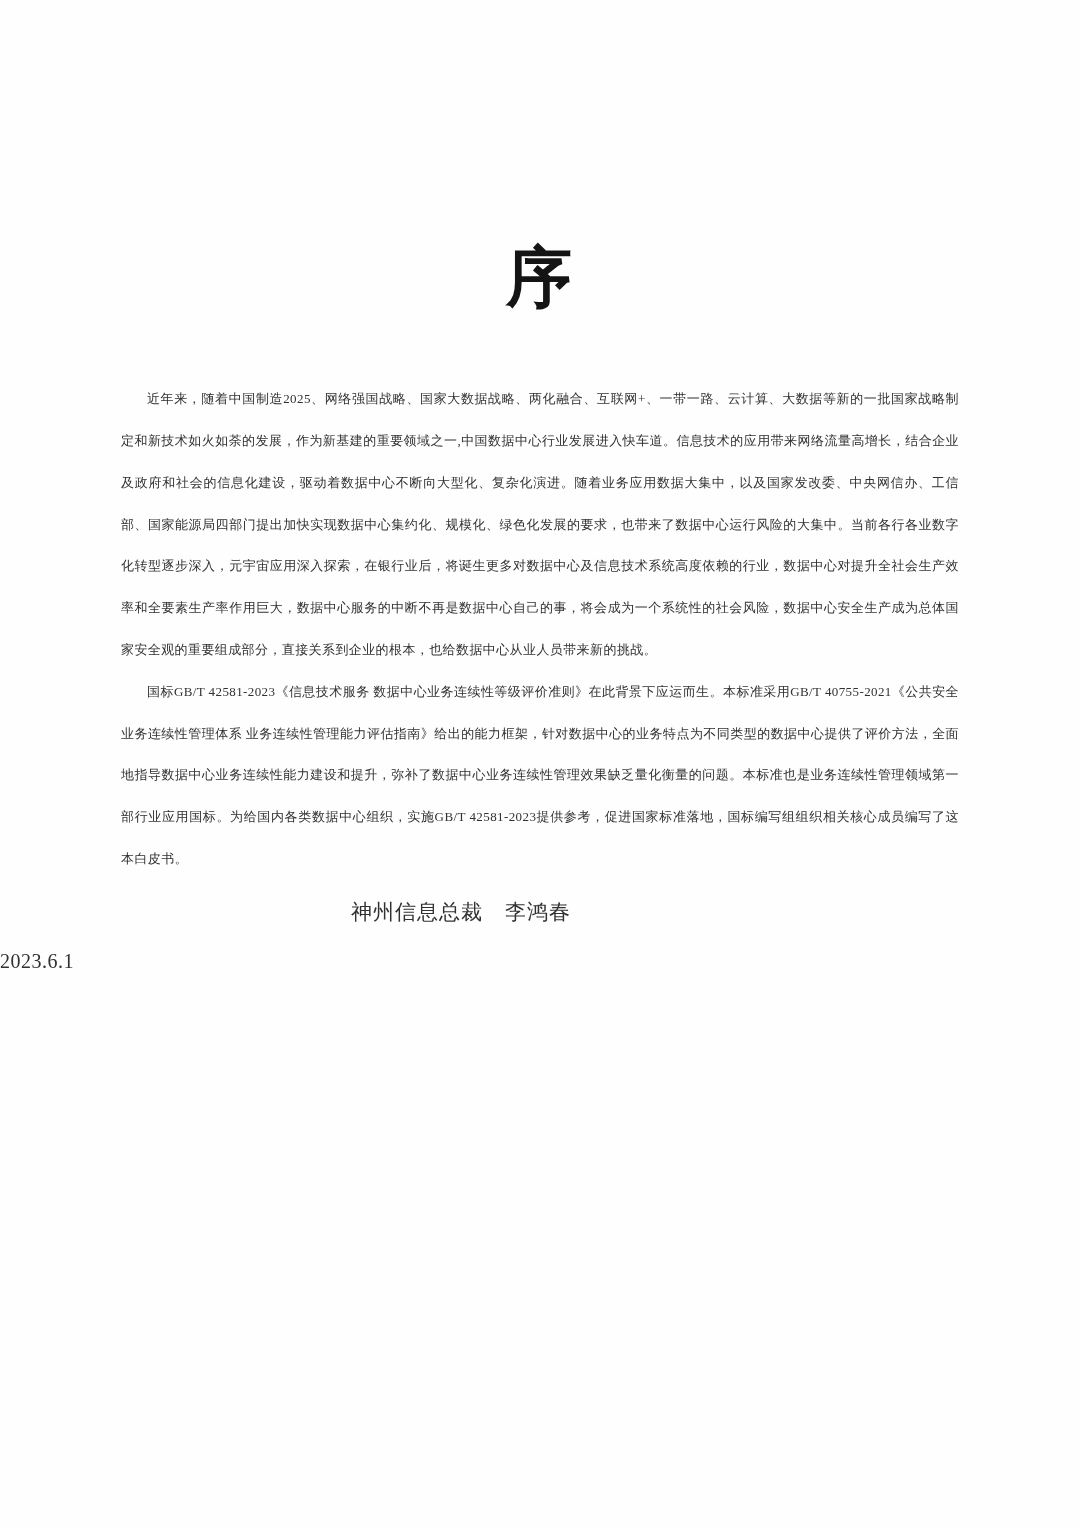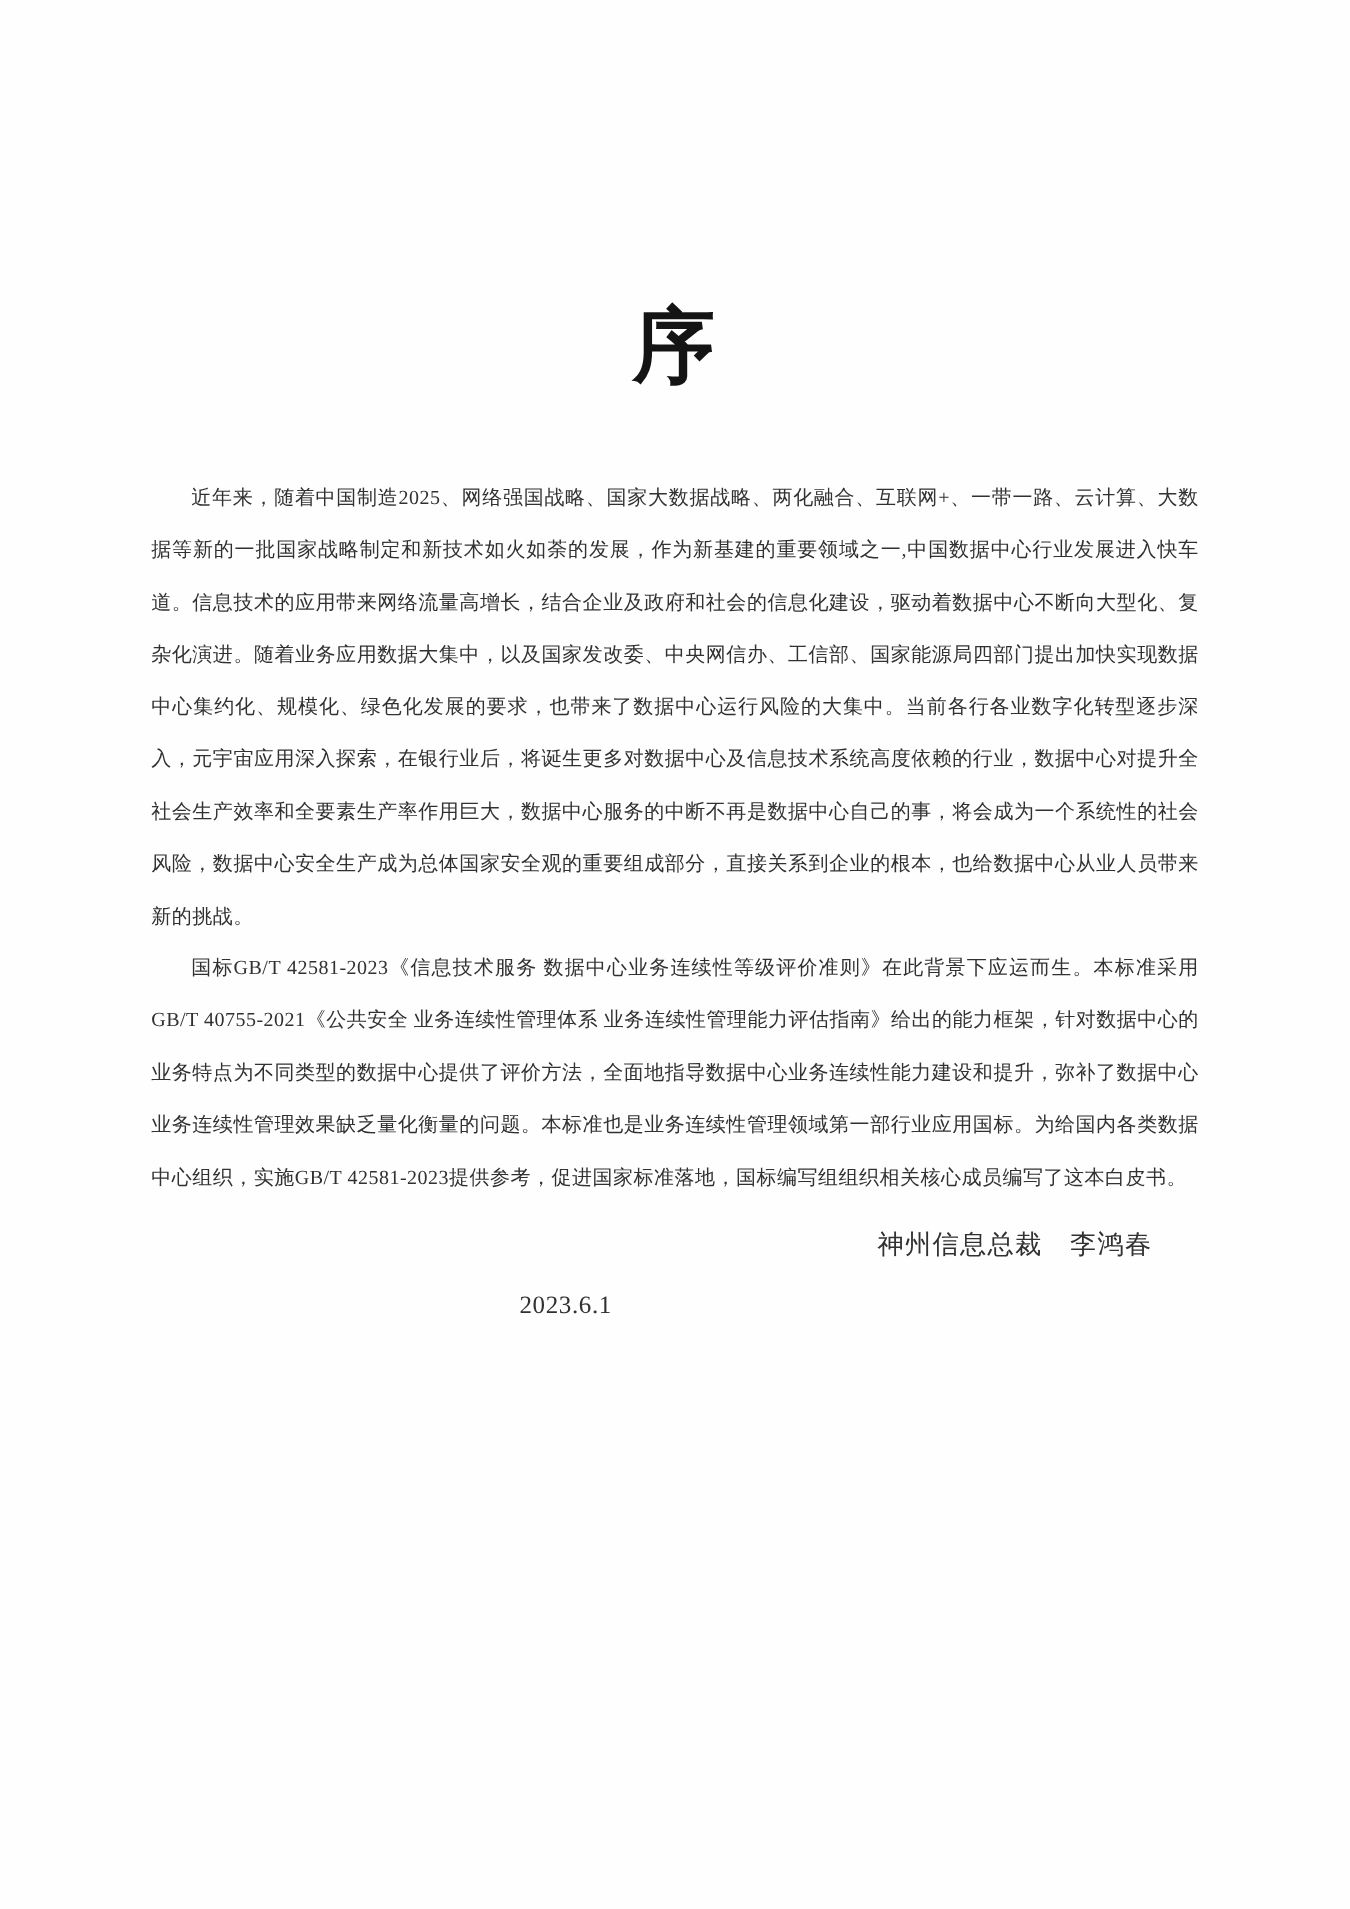--- a/index.html
+++ b/index.html
@@ -27,39 +27,39 @@
     color: #141414;
     letter-spacing: 2px;
   }
   .body-block {
     width: 838px;
     margin: 66px auto 0;
   }
   .body-para {
     margin: 0;
     text-indent: 2em;
-    font-size: 16px;
+    font-size: 13px;
     line-height: 41.8px;
     text-align: justify;
     color: #313131;
     letter-spacing: 0.4px;
   }
   .signature-line {
     margin-top: 18px;
     padding-right: 158px;
-    text-align: right;
+    text-align: center;
     font-size: 21px;
     color: #313131;
     letter-spacing: 1px;
     white-space: pre;
   }
   .date-line {
     margin-top: 24px;
     padding-right: 175px;
-    text-align: center;
+    text-align: left;
     font-size: 20px;
     color: #313131;
     letter-spacing: 0.5px;
   }
 </style>
 </head>
 <body>
 
 <div class="page">
   <h1 class="doc-title">序</h1>

